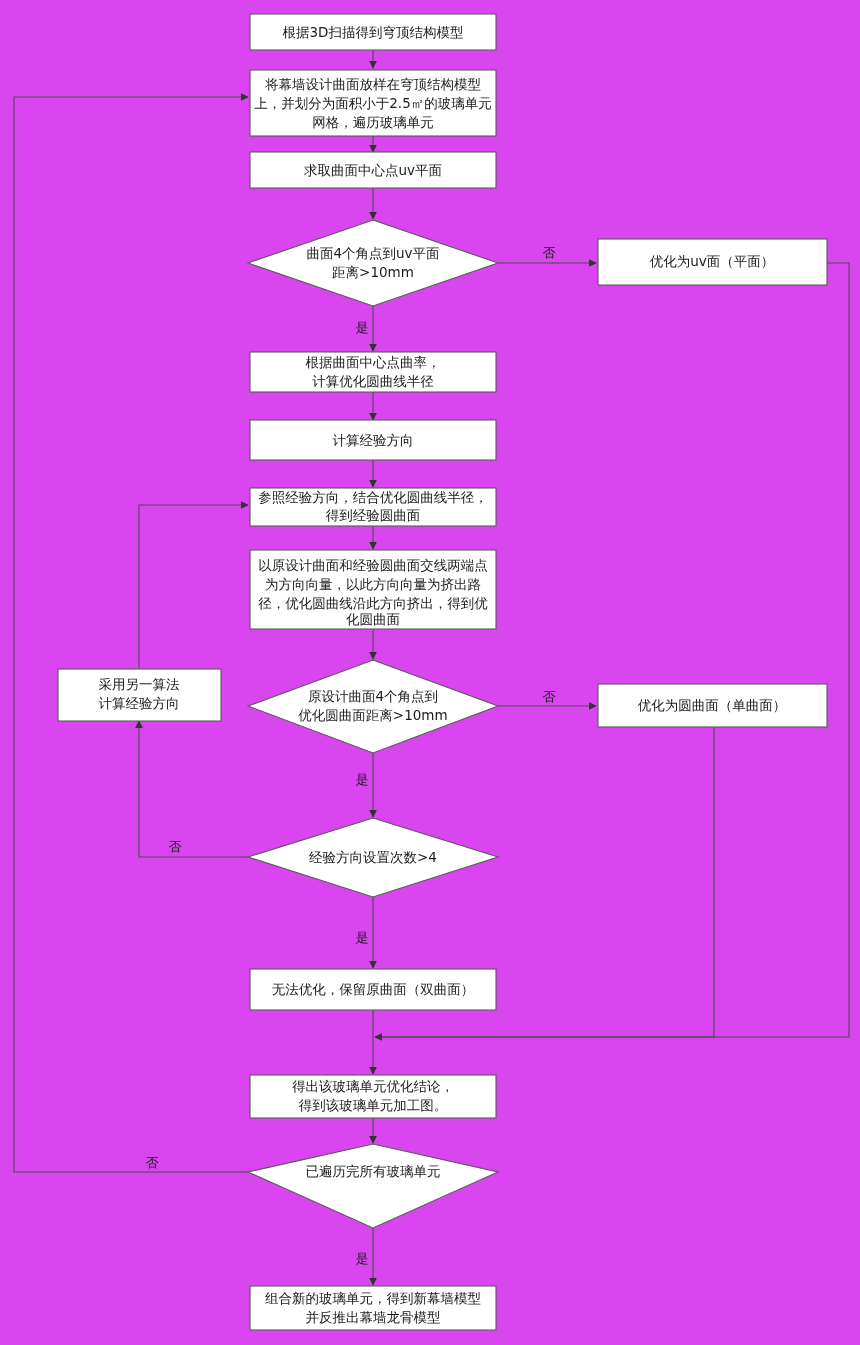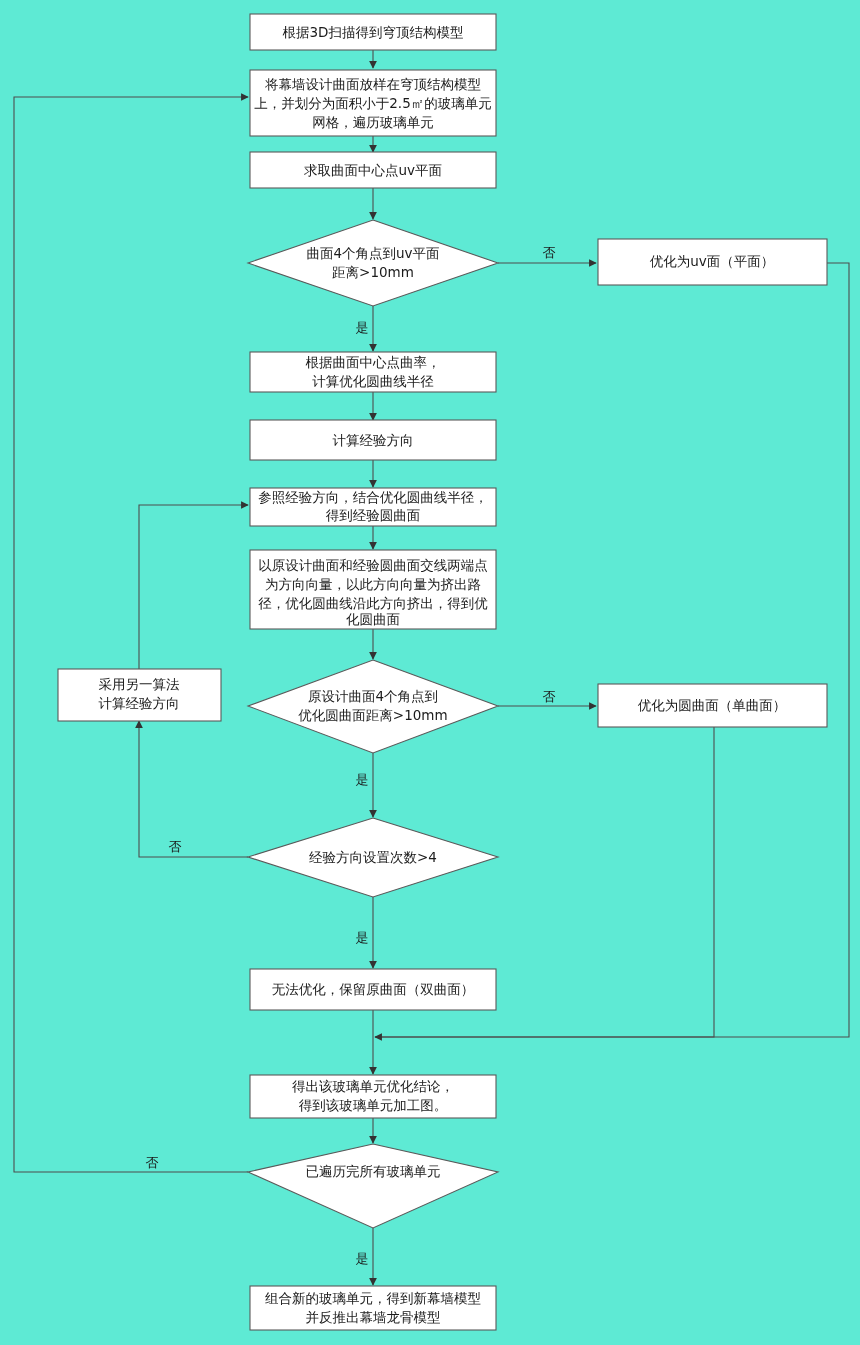--- a/index.html
+++ b/index.html
@@ -7,21 +7,21 @@
     padding: 0;
     background: #ffffff;
   }
   body {
     font-family: "DejaVu Sans", "Liberation Sans", sans-serif;
   }
   #flowchart-root {
     position: relative;
     width: 860px;
     height: 1345px;
-    background: #5eead4;
+    background: #d946ef;
     overflow: hidden;
   }
   svg.fc {
     display: block;
     width: 860px;
     height: 1345px;
   }
   .node-shape {
     fill: #ffffff;
     stroke: #595959;

